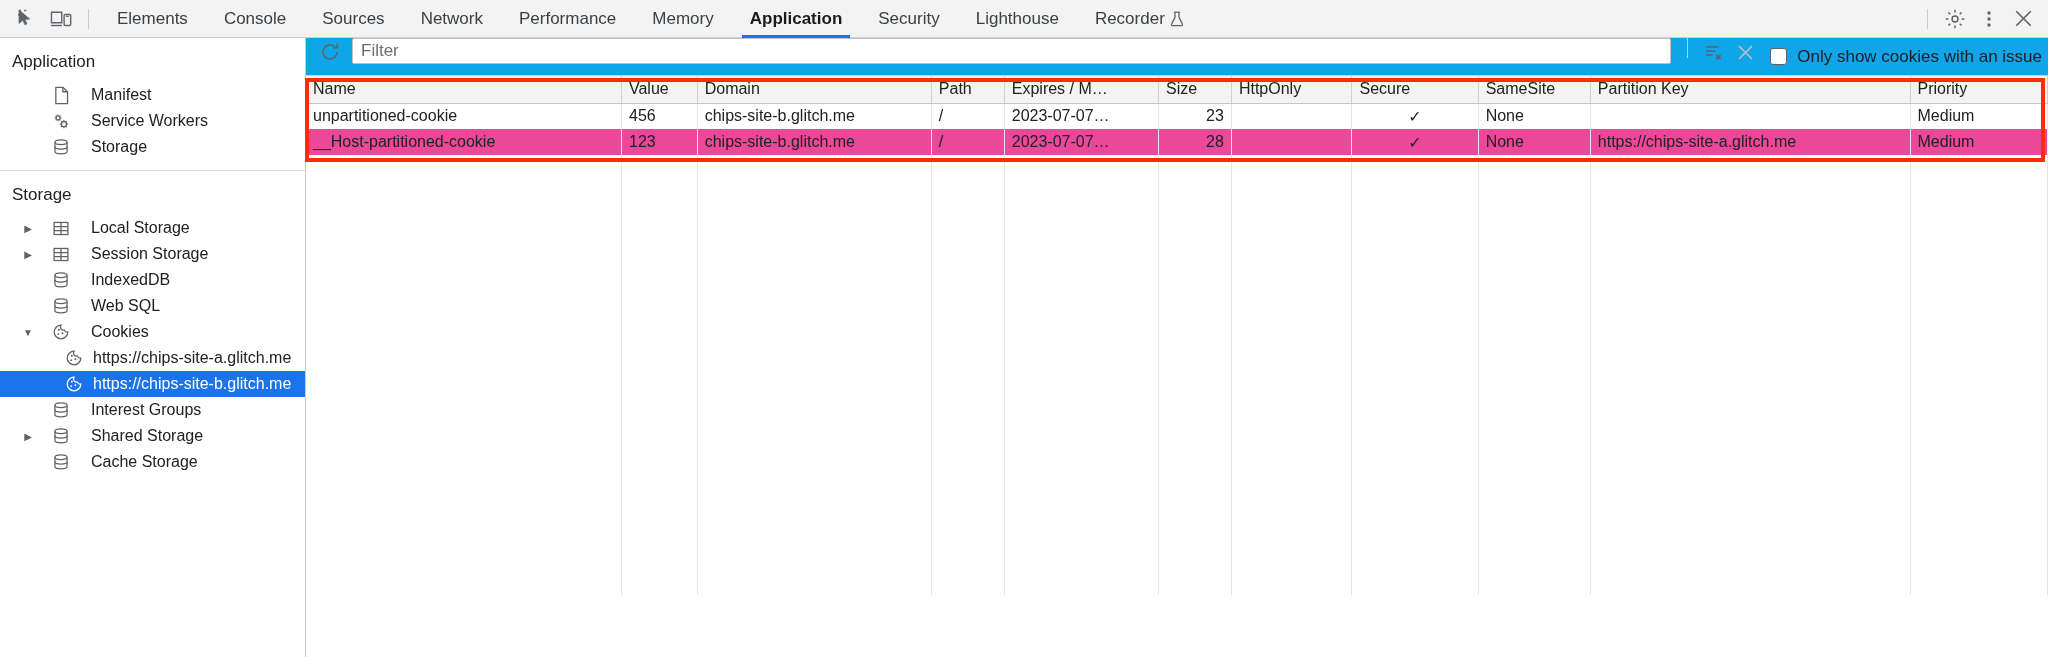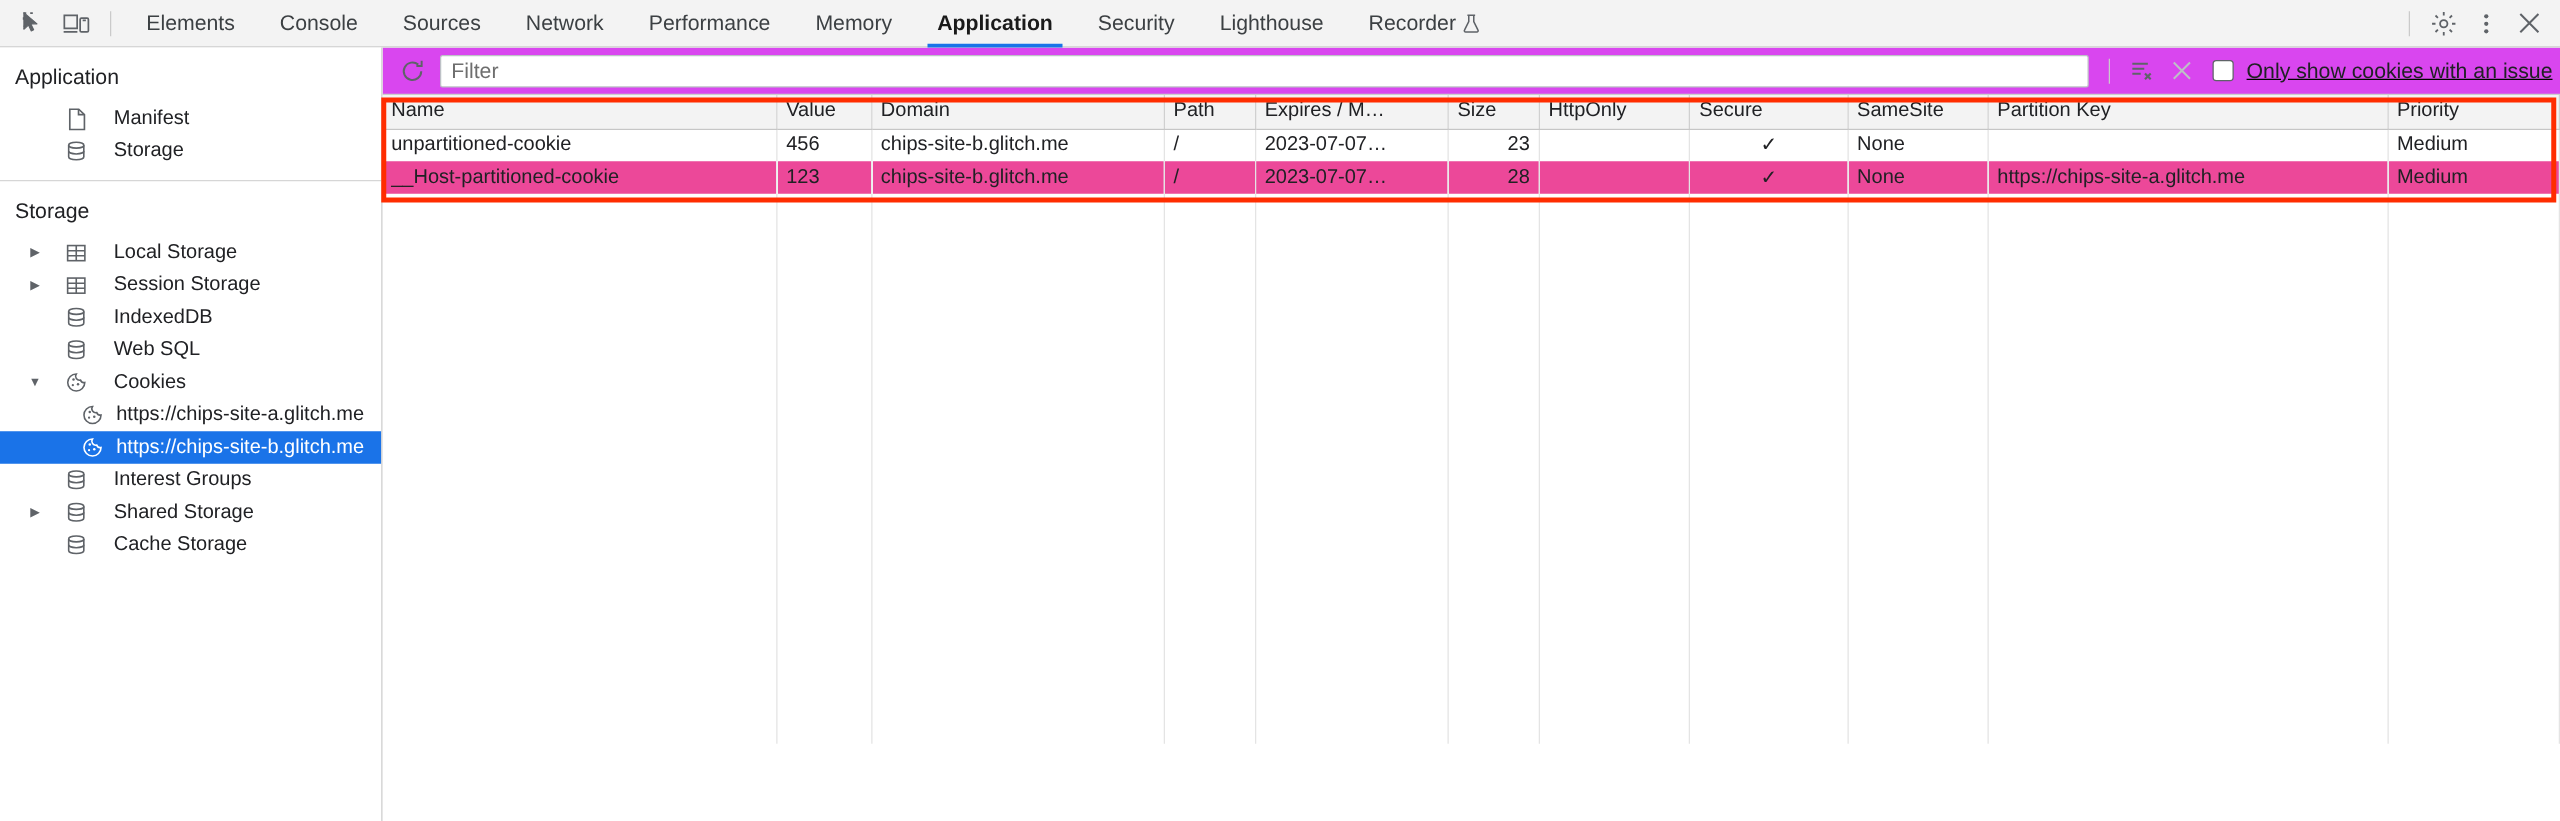--- a/index.html
+++ b/index.html
@@ -129,22 +129,21 @@
     flex: 1;
     min-width: 0;
     display: flex;
     flex-direction: column;
     background: #ffffff;
   }
   .filter-bar {
     height: 38px;
     flex: none;
     display: flex;
-    align-items: center;
-    background: #d946ef;
+    background: #0ea5e9;
     border-bottom: 1px solid #cdcdcd;
     padding: 0 6px 0 8px;
     gap: 2px;
   }
   .refresh-btn {
     width: 32px; height: 28px;
     display: flex; align-items: center; justify-content: center;
     color: #5f6368; flex: none;
   }
   .filter-input-wrap {
@@ -168,21 +167,21 @@
     margin: 0 8px; flex: none;
   }
   .fb-icon-btn {
     width: 30px; height: 28px;
     display: flex; align-items: center; justify-content: center;
     color: #5f6368; flex: none;
   }
   .fb-icon-btn.dim { color: #bdc1c6; }
   .issue-check {
     display: flex; align-items: center; gap: 10px;
-    margin-left: 8px; flex: none; text-decoration: underline;
+    margin-left: 8px; flex: none;
   }
   .cbox {
     width: 17px; height: 17px;
     border: 1.5px solid #5f6368;
     border-radius: 3px;
     background: #fff;
     flex: none;
   }
   .issue-check .lbl { font-size: 17px; color: #202124; white-space: nowrap; }
 
@@ -336,20 +335,32 @@
         <span class="twisty spacer">▶</span>
         <span class="tw-icon">
           <svg width="17" height="19" viewBox="0 0 18 20" fill="none" stroke="currentColor" stroke-width="1.4">
             <path d="M3 1.4h7.6L15.4 6v12.6H3z"></path>
             <path d="M10.4 1.4V6h4.8"></path>
           </svg>
         </span>
         <span class="tw-label">Manifest</span>
       </div>
 
+      <div class="tree-row ind-1">
+        <span class="twisty spacer">▶</span>
+        <span class="tw-icon">
+          <svg width="19" height="19" viewBox="0 0 20 20" fill="none" stroke="currentColor" stroke-width="1.3">
+            <circle cx="6.4" cy="6.2" r="2"></circle>
+            <path d="M6.4 2.6v1.2M6.4 8.6v1.2M10 6.2H8.8M4 6.2H2.8M8.9 3.7l-.85.85M4.75 7.85l-.85.85M8.9 8.7l-.85-.85M4.75 4.55 3.9 3.7"></path>
+            <circle cx="12.6" cy="12.8" r="2.6"></circle>
+            <path d="M12.6 8.4v1.6M12.6 15.6v1.6M17 12.8h-1.6M9.8 12.8H8.2M15.7 9.7l-1.15 1.15M10.65 14.75 9.5 15.9M15.7 15.9l-1.15-1.15M10.65 10.85 9.5 9.7"></path>
+          </svg>
+        </span>
+        <span class="tw-label">Service Workers</span>
+      </div>
 
       <div class="tree-row ind-1">
         <span class="twisty spacer">▶</span>
         <span class="tw-icon">
           <svg width="18" height="18" viewBox="0 0 19 19" fill="none" stroke="currentColor" stroke-width="1.35">
             <ellipse cx="9.5" cy="4.4" rx="6.4" ry="2.5"></ellipse>
             <path d="M3.1 4.4v9.8c0 1.38 2.87 2.5 6.4 2.5s6.4-1.12 6.4-2.5V4.4"></path>
             <path d="M3.1 9.3c0 1.38 2.87 2.5 6.4 2.5s6.4-1.12 6.4-2.5"></path>
           </svg>
         </span>

